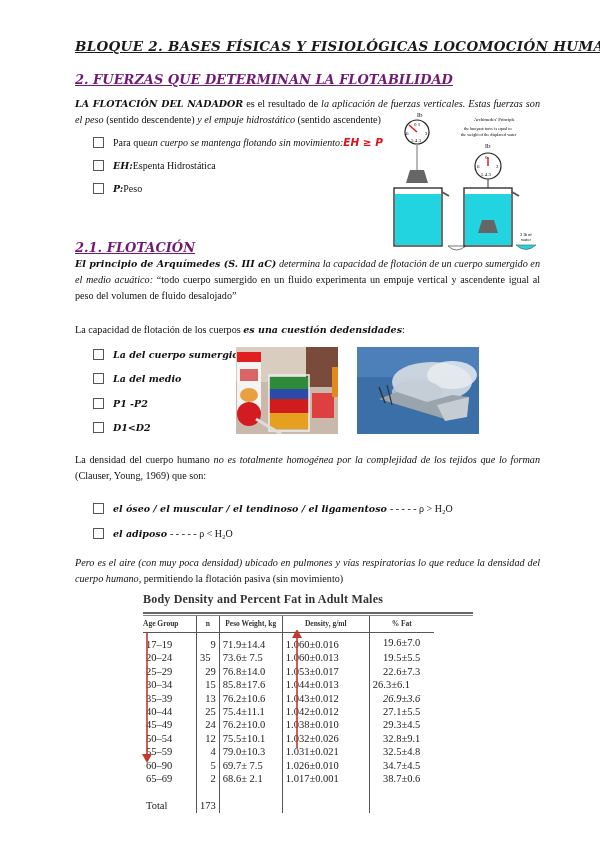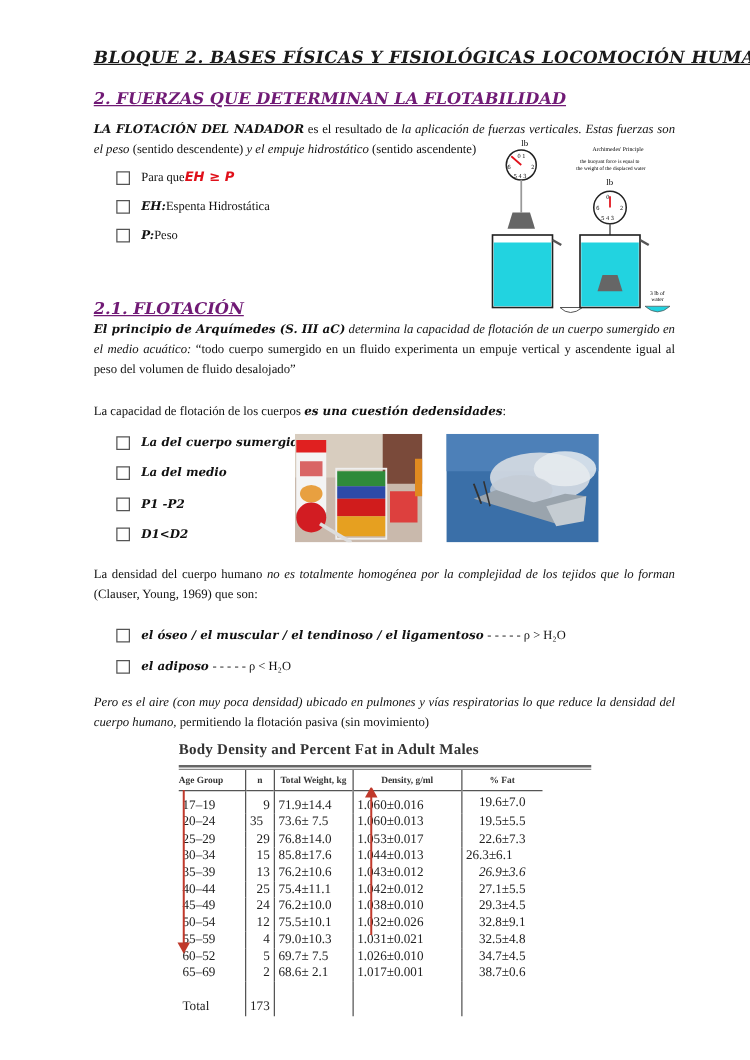--- a/index.html
+++ b/index.html
@@ -29,20 +29,21 @@
 
 <div class="abs h2" style="left:75px; top:72px;">2. FUERZAS QUE DETERMINAN LA FLOTABILIDAD</div>
 
 <div class="abs para" style="left:75px; top:96px; width:465px;">
   <span class="script">LA FLOTACIÓN DEL NADADOR</span><span> es el resultado de </span><span class="it">la aplicación de fuerzas verticales. Estas fuerzas son el peso</span><span> (sentido descendente) </span><span class="it">y el empuje hidrostático</span><span> (sentido ascendente)</span>
 </div>
 
 <div class="abs cb-row" style="left:93px; top:136px;">
   <span class="cb"></span>
   <span>Para que </span>
+    <span class="it">un cuerpo se mantenga flotando sin movimiento:</span>
     <span class="red"> EH ≥ P</span>
 </div>
 <div class="abs cb-row" style="left:93px; top:160px;">
   <span class="cb"></span>
   <span class="script">EH:</span>
     <span> Espenta Hidrostática</span>
 </div>
 <div class="abs cb-row" style="left:93px; top:183px;">
   <span class="cb"></span>
   <span class="script it">P:</span>
@@ -176,21 +177,21 @@
 </div>
 
 <div class="abs" style="left:143px; top:592px; width:330px;">
   <div style="font-family:'Liberation Serif', serif; font-weight:bold; font-size:12px; color:#333; letter-spacing:0.2px; white-space:nowrap;">Body Density and Percent Fat in Adult Males</div>
   <div style="border-top:2px solid #666; border-bottom:1px solid #888; height:1px; margin-top:5px;"></div>
   <table class="bd">
     <thead>
       <tr style="border-bottom:1.5px solid #555;">
         <th style="width:50px; text-align:left; padding-left:0;margin-top:46px;">Age Group</th>
         <th class="vb" style="width:14px;">n</th>
-        <th class="vb" style="width:56px;">Total Weight, kg</th>
+        <th class="vb" style="width:56px;">Peso Weight, kg</th>
         <th class="vb" style="width:80px;">Density, g/ml</th>
         <th class="vb" style="width:58px;">% Fat</th>
       </tr>
     </thead>
     <tbody>
       <tr>
           <td style="padding-top:5px;">17–19</td>
           <td class="vb" style="text-align:right;padding-top:5px;">9</td>
           <td class="vb" style="padding-top:5px;">71.9±14.4</td>
           <td class="vb" style="padding-top:5px;">1.060±0.016</td>
@@ -246,21 +247,21 @@
           <td class="vb" style="text-align:center;">32.8±9.1</td>
         </tr>
       <tr>
           <td>55–59</td>
           <td class="vb" style="text-align:right;">4</td>
           <td class="vb">79.0±10.3</td>
           <td class="vb">1.031±0.021</td>
           <td class="vb" style="text-align:center;">32.5±4.8</td>
         </tr>
       <tr>
-          <td>60–52</td>
+          <td>60–90</td>
           <td class="vb" style="text-align:right;">5</td>
           <td class="vb">69.7± 7.5</td>
           <td class="vb">1.026±0.010</td>
           <td class="vb" style="text-align:center;">34.7±4.5</td>
         </tr>
       <tr>
           <td>65–69</td>
           <td class="vb" style="text-align:right;">2</td>
           <td class="vb">68.6± 2.1</td>
           <td class="vb">1.017±0.001</td>

